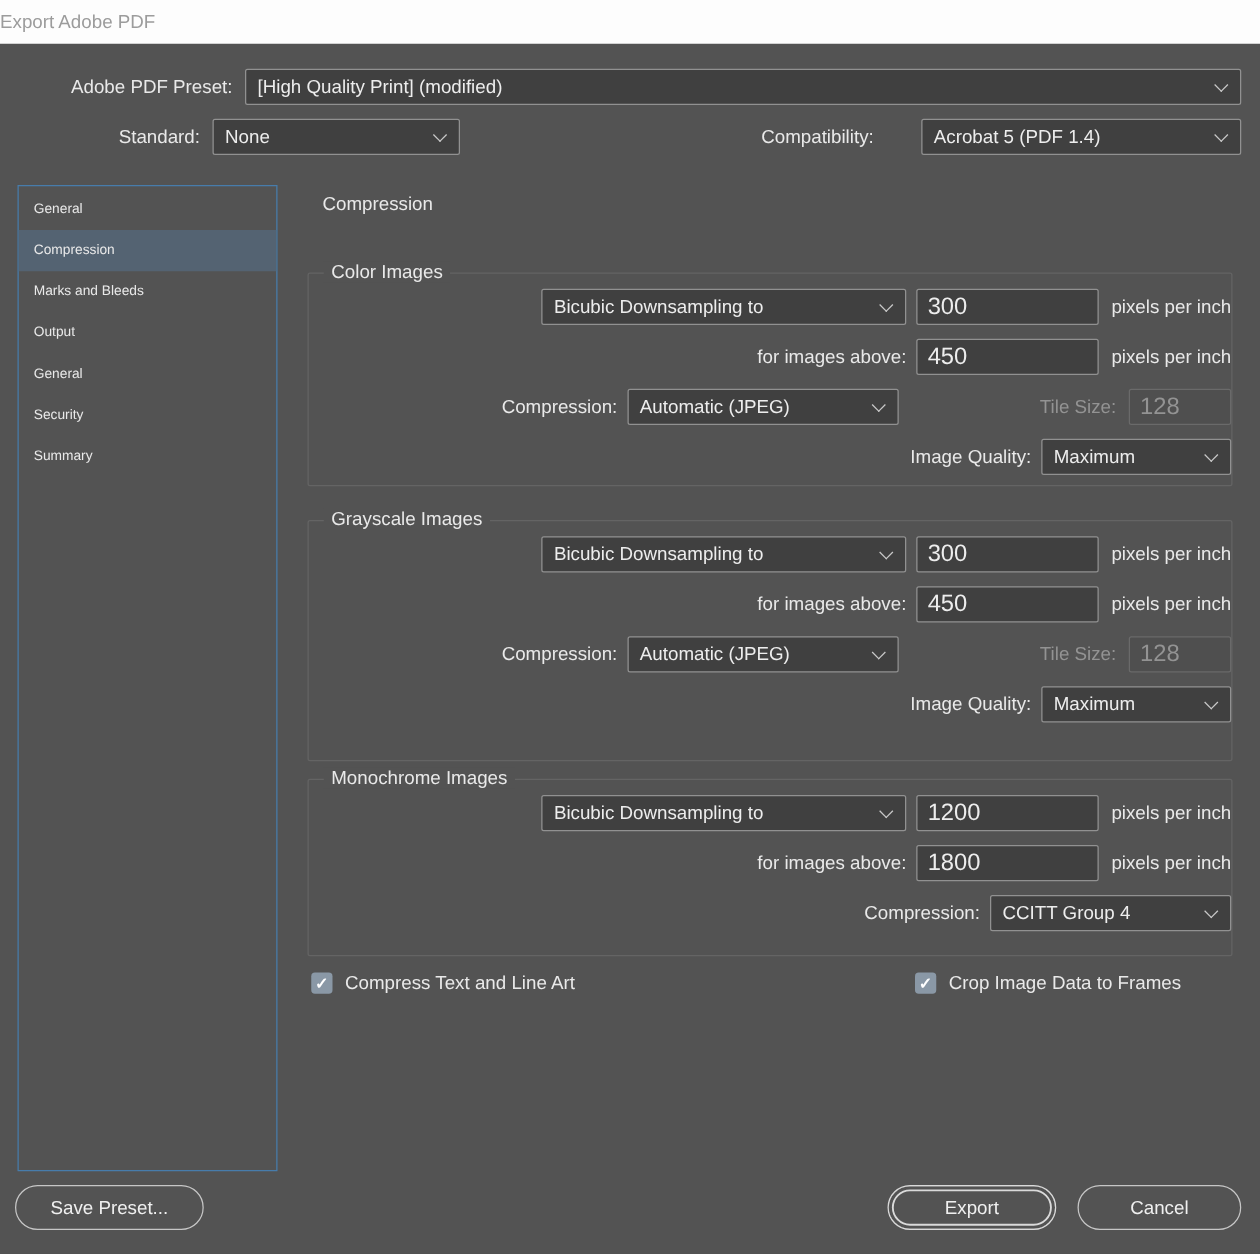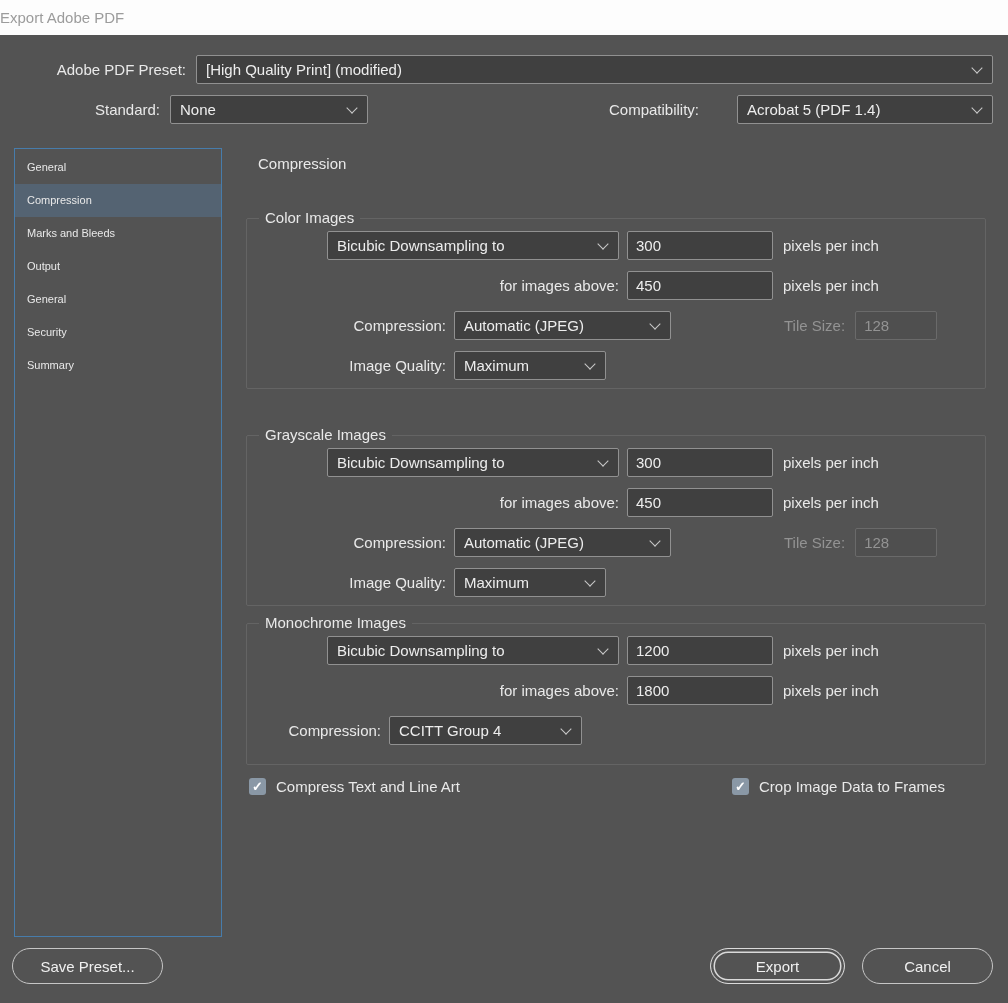--- a/index.html
+++ b/index.html
@@ -25,21 +25,21 @@
     white-space:nowrap; overflow:hidden;
   }
   .chev {
     position:absolute; right:11px; top:50%; margin-top:-6px;
     width:8px; height:8px;
     border-right:1.6px solid #c9c9c9; border-bottom:1.6px solid #c9c9c9;
     transform:rotate(45deg);
   }
   input.field {
     height:29px; background:#404040; border:1px solid #919191; border-radius:2px;
-    color:#ededed; font-size:15px; padding:12px 8px; font-family:inherit; outline:none;
+    color:#ededed; font-size:19px; padding:12px 8px; font-family:inherit; outline:none;
   }
   input.field.disabled {
     background:#4f4f4f; border-color:#6a6a6a; color:#939393;
   }
   
   .row1 {
     position:absolute; top:55px; left:0; right:15px; height:29px;
     display:flex; align-items:center;
   }
   .row1 .lbl { width:196px; text-align:right; padding-right:10px; flex:none; }
@@ -67,23 +67,23 @@
   .panel-title { position:absolute; left:258px; top:155px; font-size:15px; }
   .group {
     position:absolute; left:246px; width:740px;
     border:1px solid #646464; border-radius:2px;
   }
   .group .legend {
     position:absolute; top:-10px; left:12px; background:#535353;
     padding:0 6px; font-size:15px; color:#e9e9e9; white-space:nowrap;
   }
   #group-color { top:218px; height:171px; }
-  #group-gray  { top:435px; height:171px; }
+  #group-gray  { top:416px; height:193px; }
   #group-mono  { top:623px; height:142px; }
-  .g-rows { padding-top:12px; display:flex; flex-direction:column; gap:11px; }
+  .g-rows { padding-top:12px; display:flex; flex-direction:column; gap:11px;align-items:flex-end; }
   .g-row { display:flex; align-items:center; height:29px; }
   .method-dd { margin-left:80px; width:292px; }
   .res-input { margin-left:8px; width:146px; }
   .ppi { margin-left:10px; }
   .above-lbl { width:372px; text-align:right; flex:none; }
   .above-input { margin-left:8px; width:146px; }
   .comp-lbl { width:199px; text-align:right; flex:none; }
   .comp-dd { margin-left:8px; width:217px; }
   .tile-lbl { margin-left:113px; color:#939393; font-size:15px; }
   .tile-input { margin-left:10px; width:82px; }

